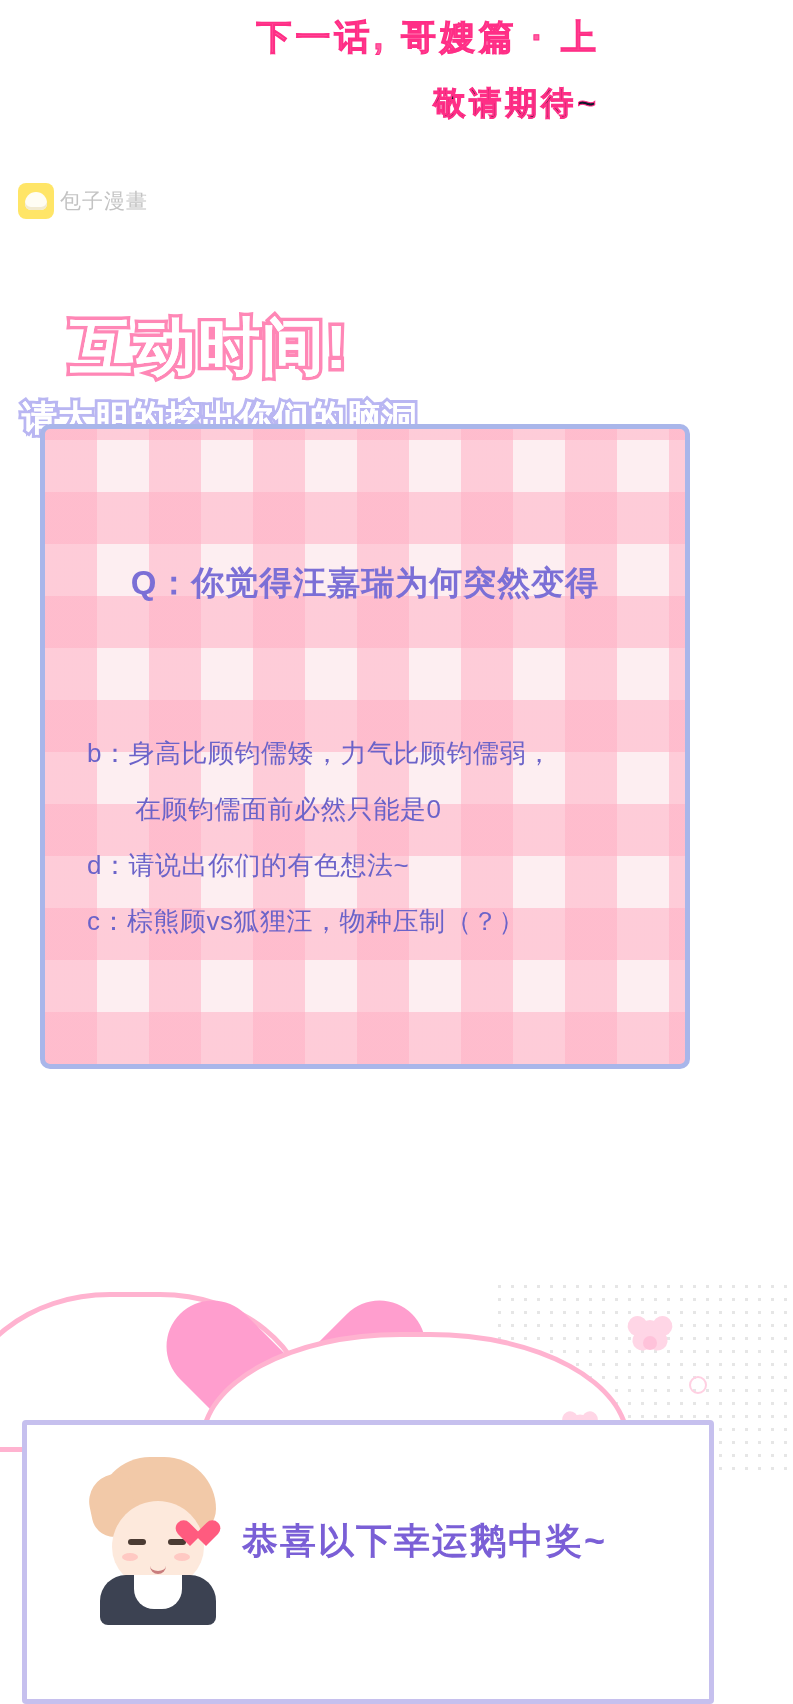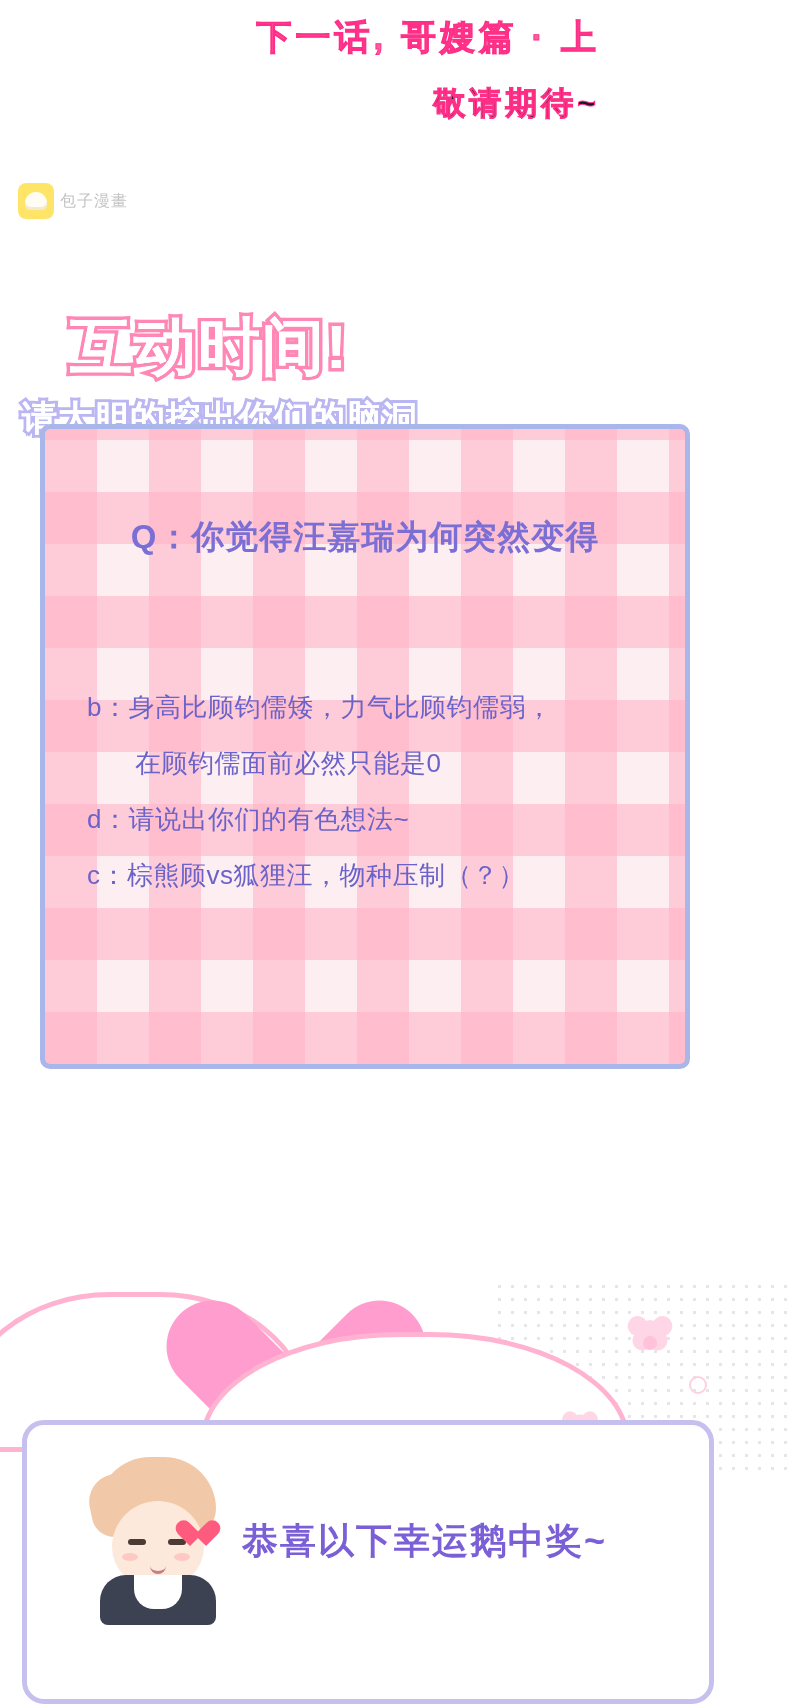--- a/index.html
+++ b/index.html
@@ -65,21 +65,21 @@
   .wm-logo:before {
     content: "";
     position: absolute;
     left: 7px; top: 9px;
     width: 22px; height: 18px;
     background: #fffdf2;
     border-radius: 11px 11px 6px 6px;
     box-shadow: inset 0 -3px 0 #f0e7c8;
   }
   .wm-text {
-    font-size: 16px;
+    font-size: 21px;
     color: #b9b9b9;
     letter-spacing: 1px;
   }
 
   
   .heading-main {
     position: absolute;
     left: 70px;
     top: 305px;
     font-size: 62px;
@@ -136,20 +136,21 @@
     background-image:
       repeating-linear-gradient(0deg, rgba(255,176,196,.55) 0 52px, rgba(255,255,255,0) 52px 104px),
       repeating-linear-gradient(90deg, rgba(255,176,196,.55) 0 52px, rgba(255,255,255,0) 52px 104px);
     box-sizing: border-box;
     overflow: hidden;
   }
   .qcard-inner {
     position: relative;
     width: 100%;
     height: 100%;
+    margin-top: 46px;
   }
   .q-title {
     position: absolute;
     left: 0; right: 0;
     top: 80px;
     text-align: center;
     font-size: 33px;
     line-height: 56px;
     color: #7b6fd6;
     font-weight: bold;
@@ -264,21 +265,21 @@
 
   
   .winner-box {
     position: absolute;
     left: 22px;
     top: 1420px;
     width: 692px;
     height: 284px;
     background: #ffffff;
     border: 5px solid #c6c0ee;
-    border-radius: 22px;
+    border-radius: 4px;
     box-sizing: border-box;
     overflow: hidden;
   }
   .winner-title {
     position: absolute;
     left: 215px;
     top: 92px;
     font-size: 36px;
     font-weight: bold;
     letter-spacing: 2px;

